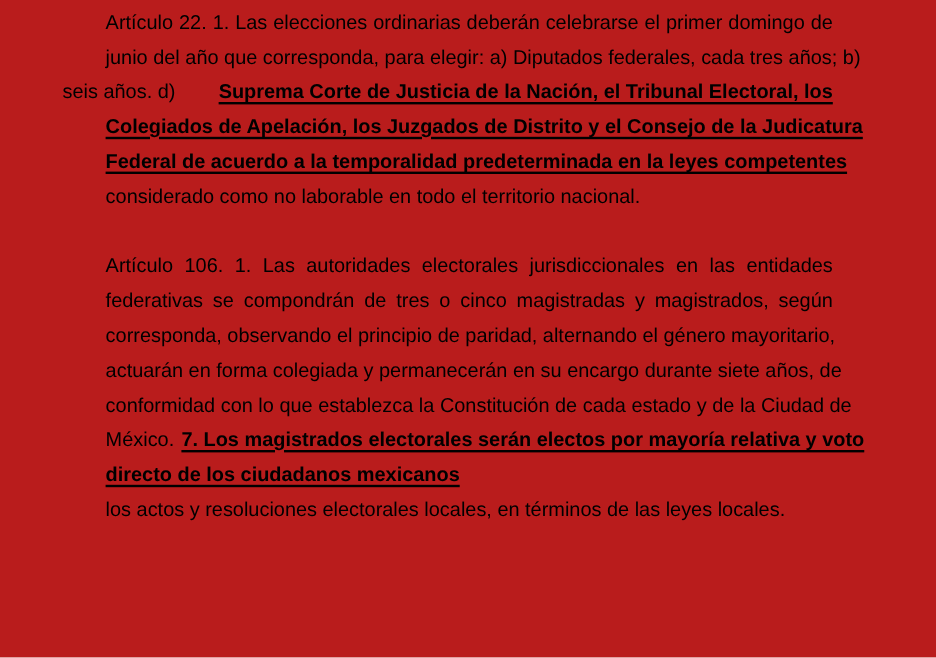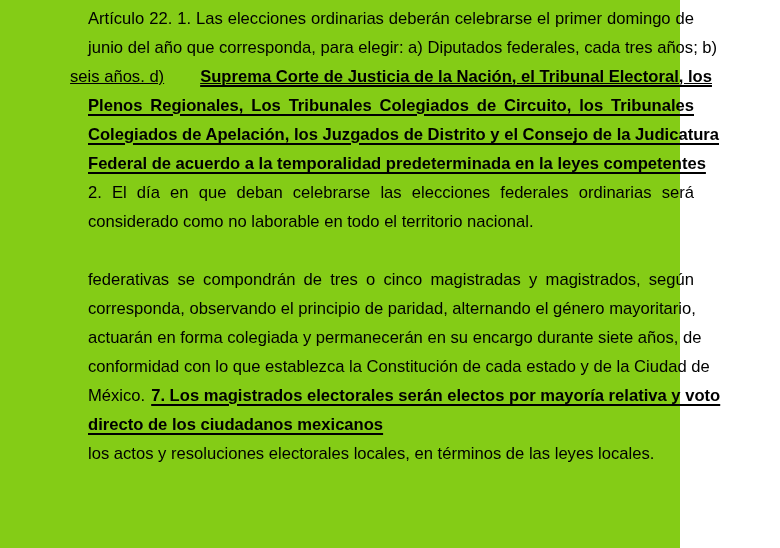--- a/index.html
+++ b/index.html
@@ -12,23 +12,23 @@
     width: 780px;
     height: 548px;
     overflow: hidden;
     font-family: "Liberation Sans", sans-serif;
     color: #000000;
     -webkit-font-smoothing: antialiased;
   }
 
   .page {
     position: relative;
-    width: 680px;
+    width: 780px;
     height: 548px;
-    background: #84cc16;
+    background: #b91c1c;
     box-sizing: border-box;
   }
 
   .text-column {
     position: absolute;
     left: 88px;
     top: 4px;
     width: 606px;
   }
 
@@ -75,38 +75,37 @@
 
   <div class="text-column">
 
     <div class="para">
 
       <span class="line">Artículo 22. 1. Las elecciones ordinarias deberán celebrarse el primer domingo de</span>
 
       <span class="line">junio del año que corresponda, para elegir: a) Diputados federales, cada tres años; b)</span>
 
 
-      <span class="line" style="display:flex; justify-content:center; align-items:baseline;text-decoration:underline;">
+      <span class="line" style="display:flex; justify-content:flex-end; align-items:baseline;">
         <span>seis años. d)</span>
         <span class="emph" style="display:block; text-align:justify; text-align-last:justify; flex:0 0 auto;margin-left:36px;">Suprema Corte de Justicia de la Nación, el Tribunal Electoral, los</span>
       </span>
 
-      <span class="line emph">Plenos Regionales, Los Tribunales Colegiados de Circuito, los Tribunales</span>
 
       <span class="line emph">Colegiados de Apelación,  los Juzgados de Distrito y el Consejo de la Judicatura</span>
 
       <span class="line emph">Federal  de acuerdo a la temporalidad predeterminada en la leyes competentes</span>
 
-      <span class="line">2. El día en que deban celebrarse las elecciones federales ordinarias será</span>
 
       <span class="line last">considerado como no laborable en todo el territorio nacional.</span>
     </div>
 
     <div class="para">
 
+      <span class="line">Artículo 106. 1. Las autoridades electorales jurisdiccionales en las entidades</span>
 
       <span class="line">federativas se compondrán de tres o cinco magistradas y magistrados, según</span>
 
       <span class="line">corresponda, observando el principio de paridad, alternando el género mayoritario,</span>
 
       <span class="line">actuarán en forma colegiada y permanecerán en su encargo durante siete años, de</span>
 
       <span class="line">conformidad con lo que establezca la Constitución de cada estado y de la Ciudad de</span>
 
       <span class="line" style="display:flex; align-items:baseline;">

